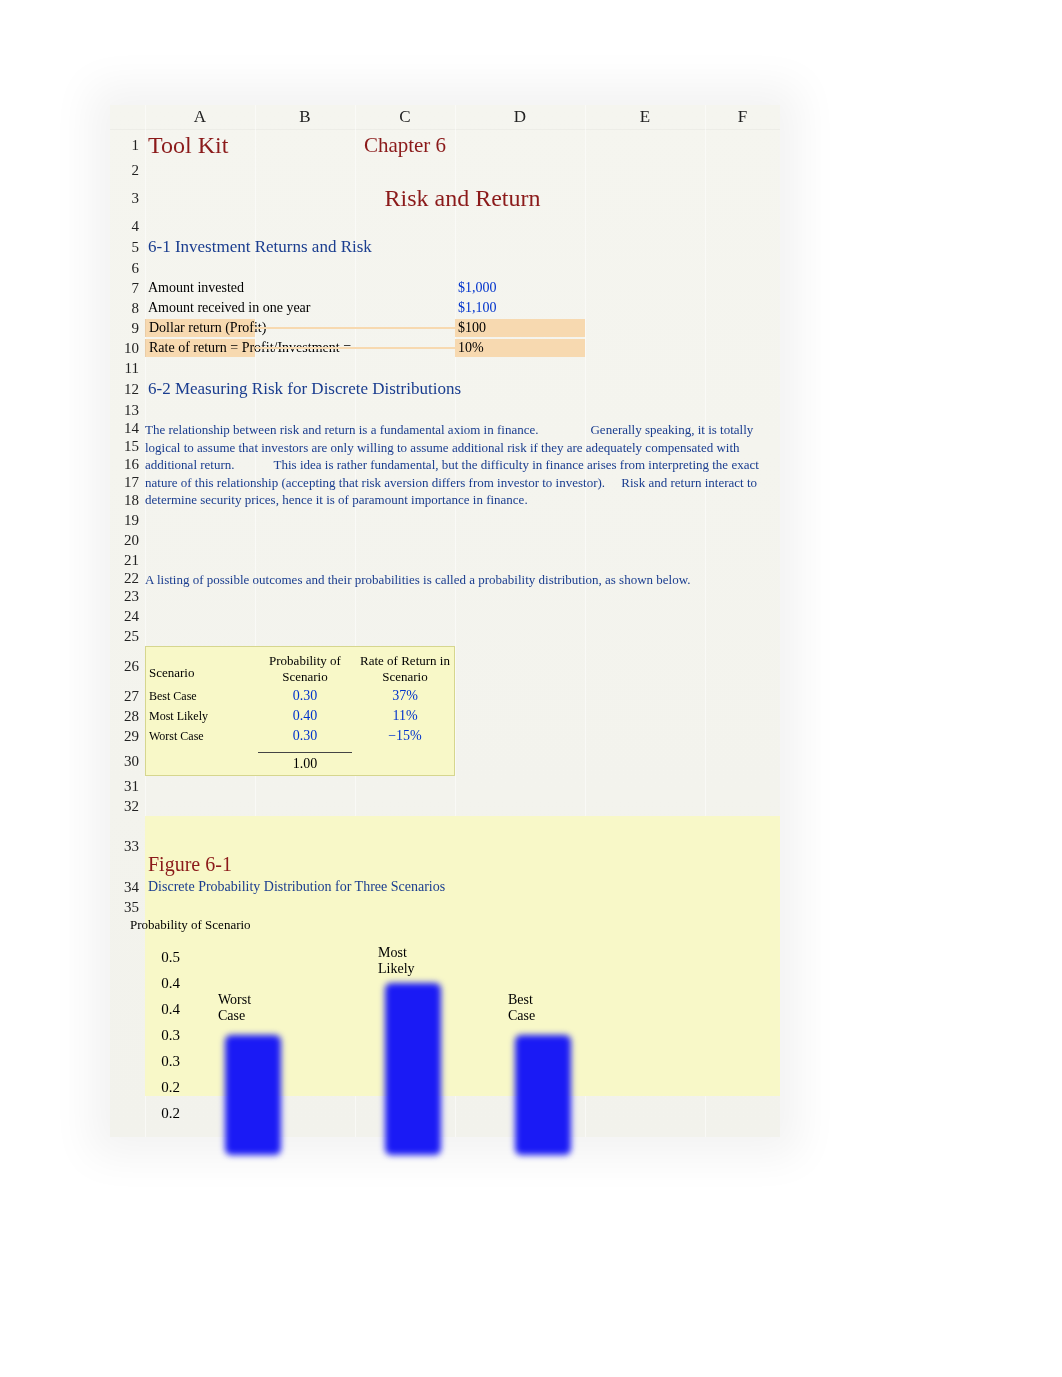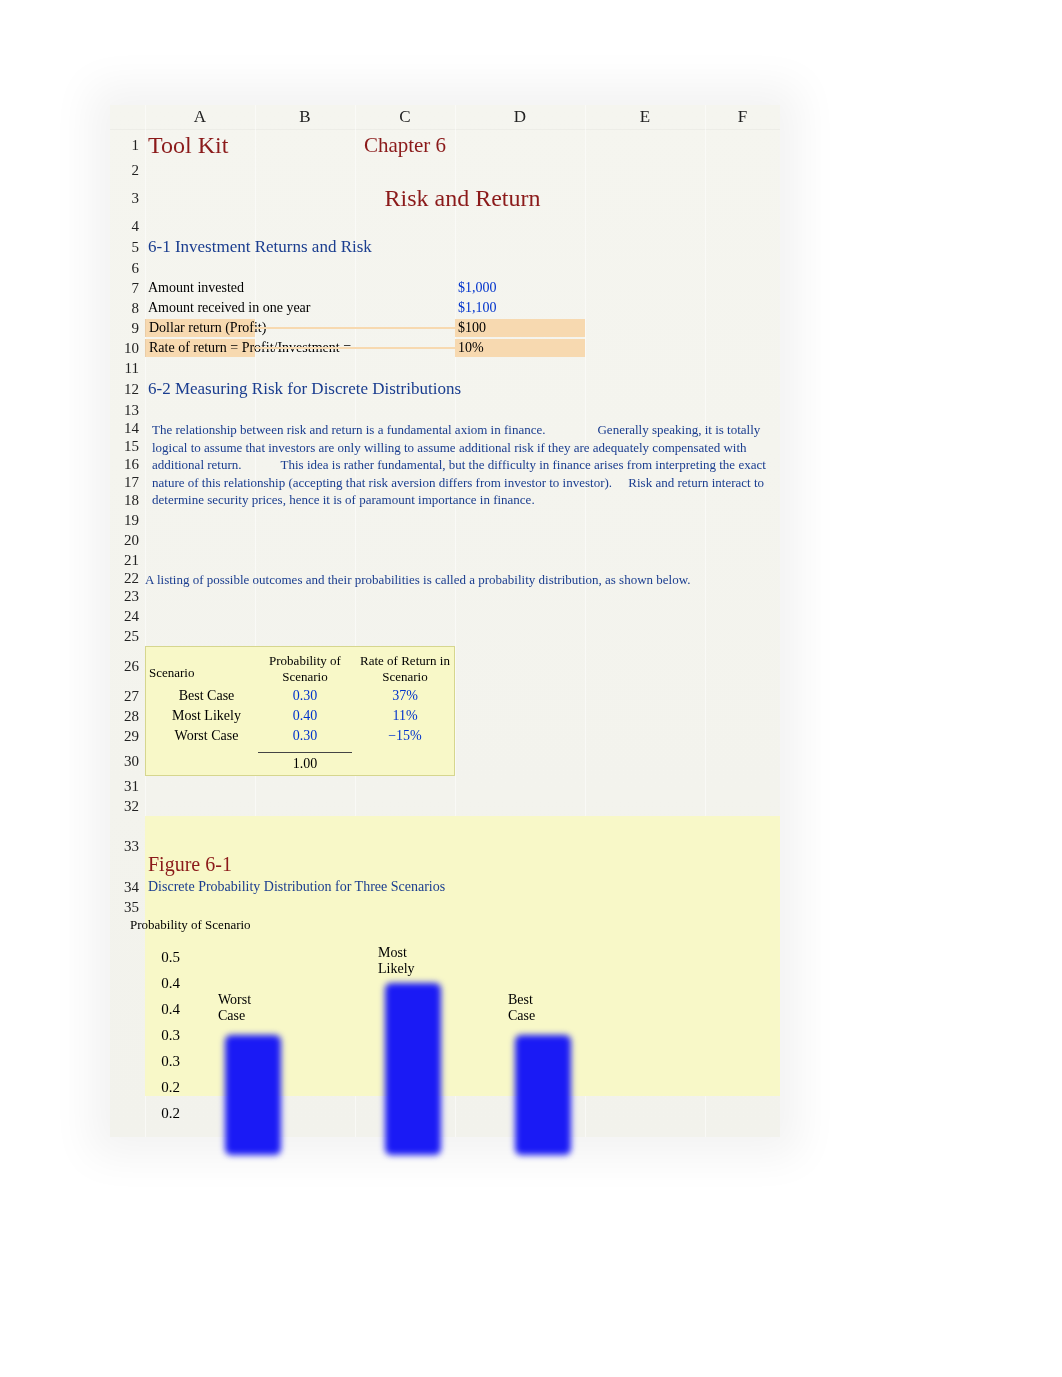--- a/index.html
+++ b/index.html
@@ -122,24 +122,24 @@
       line-height: 1.2;
       padding-top: 6px;
     }
     .prob-head.left { text-align: left; padding-left: 4px; padding-top: 14px; }
     .prob-cell {
       font-size: 14px;
       color: #0033cc;
       text-align: center;
     }
     .prob-label {
-      font-size: 14px;
+      font-size: 12px;
       color: #000;
-      text-align: center;
-      padding-left: 16px;
+      text-align: left;
+      padding-left: 4px;
     }
     .sum-top-border {
       border-top: 1px solid #444;
       margin-top: 2px;
       padding-top: 3px;
     }
     .fig-label {
       font-size: 20px;
       color: #8b1a1a;
       margin-top: 36px;
@@ -349,21 +349,21 @@
     <div class="grid-row">
       <div class="rownum">13</div>
       <div class="cell colA"></div>
         <div class="cell colB"></div>
         <div class="cell colC"></div>
         <div class="cell colD"></div>
         <div class="cell colE"></div>
         <div class="cell colF"></div>
     </div>
 
-    <div style="display:flex; align-items:flex-start;justify-content:space-between;">
+    <div style="display:flex; align-items:flex-start;">
       <div style="width:35px; flex:0 0 35px;">
         <div class="rownum" style="height:18px">14</div>
         <div class="rownum" style="height:18px">15</div>
         <div class="rownum" style="height:18px">16</div>
         <div class="rownum" style="height:18px">17</div>
         <div class="rownum" style="height:18px">18</div>
       </div>
       <div class="paragraph">The relationship between risk and return is a fundamental axiom in finance.    Generally speaking, it is totally logical to assume that investors are only willing to assume additional risk if they are adequately compensated with additional return.   This idea is rather fundamental, but the difficulty in finance arises from interpreting the exact nature of this relationship (accepting that risk aversion differs from investor to investor).  Risk and return interact to determine security prices, hence it is of paramount importance in finance.</div>
     </div>
 

